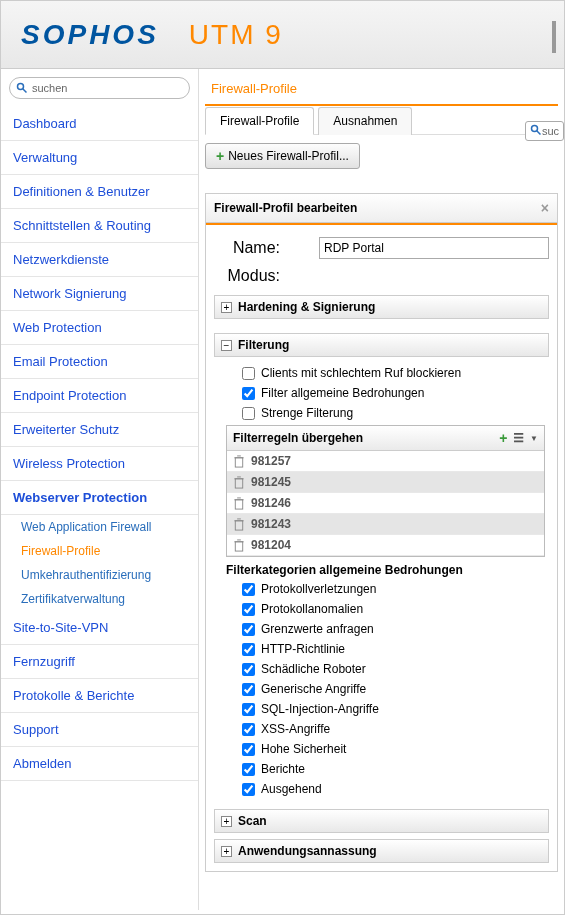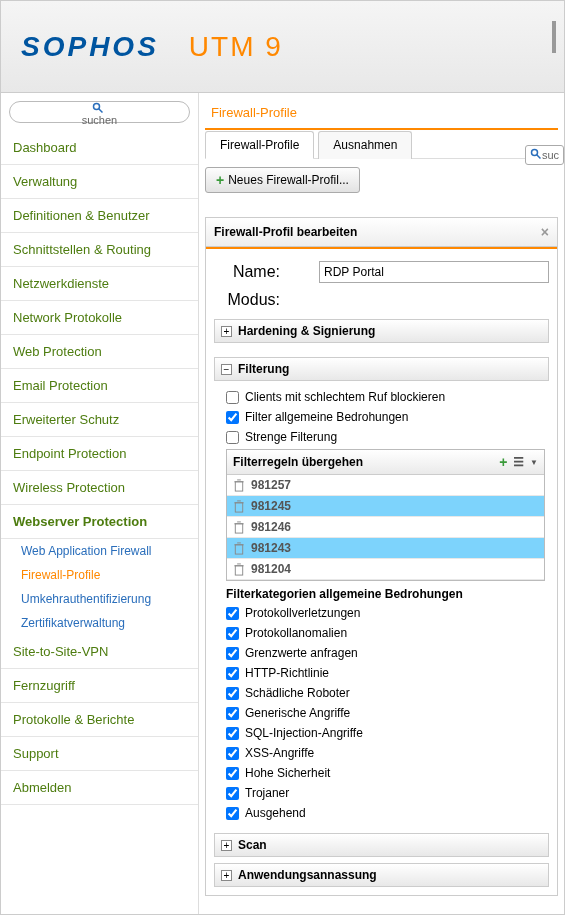--- a/index.html
+++ b/index.html
@@ -1,25 +1,25 @@
 <!DOCTYPE html>
 <html><head>
 <meta charset="utf-8">
 <style>
 * { box-sizing: border-box; margin: 0; padding: 0; }
 body { font-family: Arial, sans-serif; font-size: 12px; width: 565px; height: 915px; overflow: hidden; background: #fff; border: 1px solid #ccc; }
-.header { height: 92px; background: linear-gradient(to bottom, #f5f5f5, #e8e8e8); border-bottom: 1px solid #ccc; display: flex; align-items: center; padding: 0 20px; position: relative; }
+.header { height: 68px; background: linear-gradient(to bottom, #f5f5f5, #e8e8e8); border-bottom: 1px solid #ccc; display: flex; align-items: center; padding: 0 20px; position: relative; }
 .logo { font-weight: 900; font-size: 28px; color: #0055a0; letter-spacing: 3px; font-style: italic; }
 .product { font-size: 28px; color: #ff8800; margin-left: 30px; font-weight: 300; letter-spacing: 2px; }
 .handle { position: absolute; right: 8px; top: 20px; width: 4px; height: 32px; background: #999; }
 .container { display: flex; height: calc(100% - 72px); }
 .sidebar { width: 198px; flex-shrink: 0; border-right: 1px solid #ddd; padding-top: 8px; }
-.search-box { margin: 0 8px 8px 8px; height: 22px; background: #fff; border: 1px solid #bbb; border-radius: 11px; display: flex; align-items: center; padding: 0 6px; font-size: 11px; color: #666; flex-direction: column; }
+.search-box { margin: 0 8px 8px 8px; height: 22px; background: #fff; border: 1px solid #bbb; border-radius: 11px; display: flex; align-items: center; padding: 0 6px; font-size: 11px; color: #666; }
 .search-box .icon { width: 12px; height: 12px; margin-right: 4px; }
-.nav-item { padding: 9px 12px; border-bottom: 1px solid #e5e5e5; font-size: 13px; color: #4d7c0f; cursor: pointer; }
+.nav-item { padding: 9px 12px; border-bottom: 1px solid #e5e5e5; font-size: 13px; color: #1d4ed8; cursor: pointer; }
 .nav-item.active { font-weight: bold; }
 .sub-item { padding: 5px 12px 5px 20px; font-size: 12px; cursor: pointer; }
 .sub-item.blue { color: #2a6ebb; }
 .sub-item.orange { color: #ff8800; }
 .content { flex: 1; padding: 8px 6px; overflow: hidden; position: relative; }
 .breadcrumb { color: #ff8800; font-size: 13px; padding: 4px 6px 8px 6px; }
 .orange-line { height: 2px; background: #ff8800; margin-bottom: 0; }
 .tabs { display: flex; gap: 4px; padding-top: 0; border-bottom: 1px solid #ddd; }
 .tab { padding: 6px 14px; border: 1px solid #ccc; border-bottom: none; background: #f8f8f8; font-size: 12px; cursor: pointer; border-radius: 3px 3px 0 0; position: relative; top: 1px; }
 .tab.active { background: #fff; font-weight: normal; border-bottom: 1px solid #fff; }
@@ -31,28 +31,28 @@
 .panel-header { background: linear-gradient(to bottom, #fff, #eee); padding: 6px 8px; font-weight: bold; border-bottom: 1px solid #ccc; display: flex; justify-content: space-between; align-items: center; }
 .close-x { color: #999; font-size: 14px; cursor: pointer; }
 .panel-body { padding: 8px 8px; }
 .orange-thin { height: 2px; background: #ff8800; }
 .form-row { display: flex; align-items: center; padding: 4px 0; }
 .form-row label { width: 72px; text-align: right; padding-right: 6px; font-size: 16px; }
 .form-row input[type=text], .form-row select { flex: 1; border: 1px solid #aaa; padding: 3px 4px; font-size: 12px; margin-left: 33px; }
 .section-bar { background: linear-gradient(to bottom, #fff, #e8e8e8); border: 1px solid #ccc; padding: 4px 6px; font-weight: bold; font-size: 12px; margin-top: 6px; display: flex; align-items: center; }
 .section-bar .toggle { display: inline-block; width: 11px; height: 11px; border: 1px solid #888; text-align: center; line-height: 9px; font-size: 10px; margin-right: 6px; background: #fff; font-weight: normal; }
 .section-body { padding: 6px 4px 4px 12px; }
-.chk-row { padding: 3px 0; display: flex; align-items: center; font-size: 12px; }
+.chk-row { padding: 3px 0; display: flex; align-items: center; font-size: 12px; margin-left: 16px; }
 .chk-row input { margin-right: 6px; }
 .rule-box { border: 1px solid #bbb; margin-top: 2px; }
 .rule-header { background: linear-gradient(to bottom, #fff, #eaeaea); padding: 4px 6px; font-weight: bold; font-size: 12px; border-bottom: 1px solid #ccc; display: flex; justify-content: space-between; align-items: center; }
 .rule-header-icons { display: flex; align-items: center; gap: 6px; }
 .rule-list { max-height: 106px; overflow-y: scroll; background: #fff; font-weight: bold; }
 .rule-item { display: flex; align-items: center; padding: 3px 6px; border-bottom: 1px solid #e8e8e8; font-size: 12px; color: #555; }
-.rule-item.sel { background: #7dd3fc; }
+.rule-item.sel { background: #e5e5e5; }
 .trash { width: 12px; height: 13px; margin-right: 6px; display: inline-block; }
 .trash svg { width: 12px; height: 13px; }
 .cat-header { font-weight: bold; padding: 6px 0 2px 0; font-size: 12px; }
 .magnify svg { width: 12px; height: 12px; }
 .list-icon { display: inline-block; font-size: 12px; color: #555; }
 .drop-icon { font-size: 8px; color: #555; }
 </style>
 </head>
 <body>
 
@@ -71,25 +71,25 @@
             <line x1="9" y1="9" x2="14" y2="14" stroke="#2a6ebb" stroke-width="2"></line>
           </svg>
       </span>
       <span>suchen</span>
     </div>
     <div class="nav-item">Dashboard</div>
     <div class="nav-item">Verwaltung</div>
     <div class="nav-item">Definitionen &amp; Benutzer</div>
     <div class="nav-item">Schnittstellen &amp; Routing</div>
     <div class="nav-item">Netzwerkdienste</div>
-    <div class="nav-item">Network Protokolle</div>
+    <div class="nav-item">Network Signierung</div>
     <div class="nav-item">Web Protection</div>
     <div class="nav-item">Email Protection</div>
+    <div class="nav-item">Endpoint Protection</div>
     <div class="nav-item">Erweiterter Schutz</div>
-    <div class="nav-item">Endpoint Protection</div>
     <div class="nav-item">Wireless Protection</div>
     <div class="nav-item active">Webserver Protection</div>
     <div class="sub-item blue">Web Application Firewall</div>
     <div class="sub-item orange">Firewall-Profile</div>
     <div class="sub-item blue">Umkehrauthentifizierung</div>
     <div class="sub-item blue">Zertifikatverwaltung</div>
     <div class="nav-item">Site-to-Site-VPN</div>
     <div class="nav-item">Fernzugriff</div>
     <div class="nav-item">Protokolle &amp; Berichte</div>
     <div class="nav-item">Support</div>
@@ -242,21 +242,21 @@
           <div class="chk-row">
               <input type="checkbox" checked="" style="">
               <span>XSS-Angriffe</span>
             </div>
           <div class="chk-row">
               <input type="checkbox" checked="" style="">
               <span>Hohe Sicherheit</span>
             </div>
           <div class="chk-row">
               <input type="checkbox" checked="" style="">
-              <span>Trojaner</span>
+              <span>Berichte</span>
             </div>
           <div class="chk-row">
               <input type="checkbox" checked="" style="">
               <span>Ausgehend</span>
             </div>
         </div>
 
         <div class="section-bar">
           <span class="toggle">+</span>
           <span>Scan</span>

